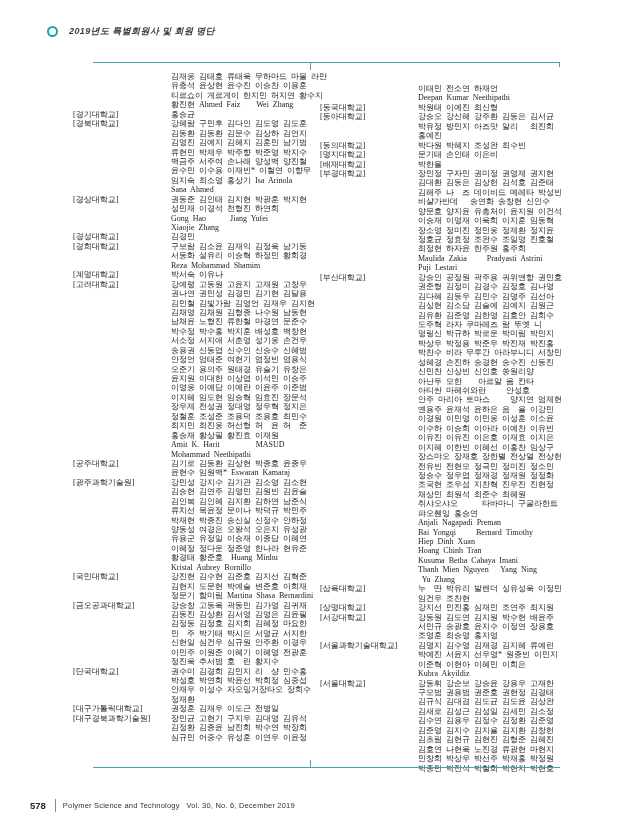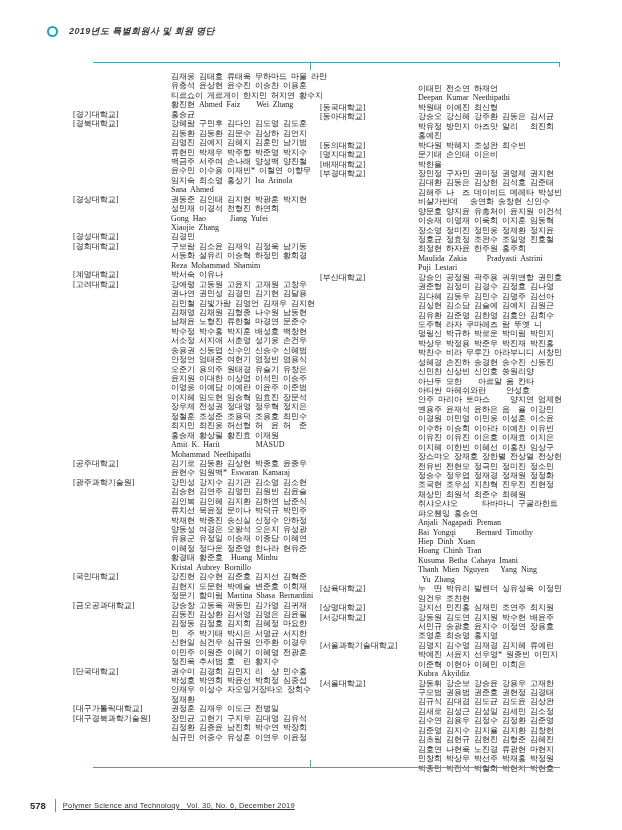--- a/index.html
+++ b/index.html
@@ -19,21 +19,21 @@
   .col{position:absolute;top:72px;font-size:8px;line-height:9.43px;}
   .col-left{left:73px;width:255px;}
   .col-right{left:320px;width:255px;margin-top:12px;}
   .row{display:flex;white-space:pre;}
   .lbl{flex:none;width:98px;color:#1c1c1c;}
   .names{flex:none;word-spacing:2px;}
   .footer{position:absolute;left:30px;top:799px;display:flex;align-items:center;
           font-family:"Liberation Sans","DejaVu Sans",sans-serif;color:#333;}
   .pageno{font-size:9.5px;font-weight:bold;color:#2b2b2b;}
   .footer-divider{width:1px;height:13px;background:#8a8a8a;margin:0 7px 0 9px;}
-  .journal{font-size:7.5px;letter-spacing:0.2px;white-space:nowrap;text-decoration:underline;}
+  .journal{font-size:7.5px;letter-spacing:0.2px;white-space:nowrap;}
 </style>
 </head>
 <body>
 
 <div class="page">
 
   <div class="header">
     <span class="bullet"></span>
     <span class="title">2019년도 특별회원사 및 회원 명단</span>
   </div>

